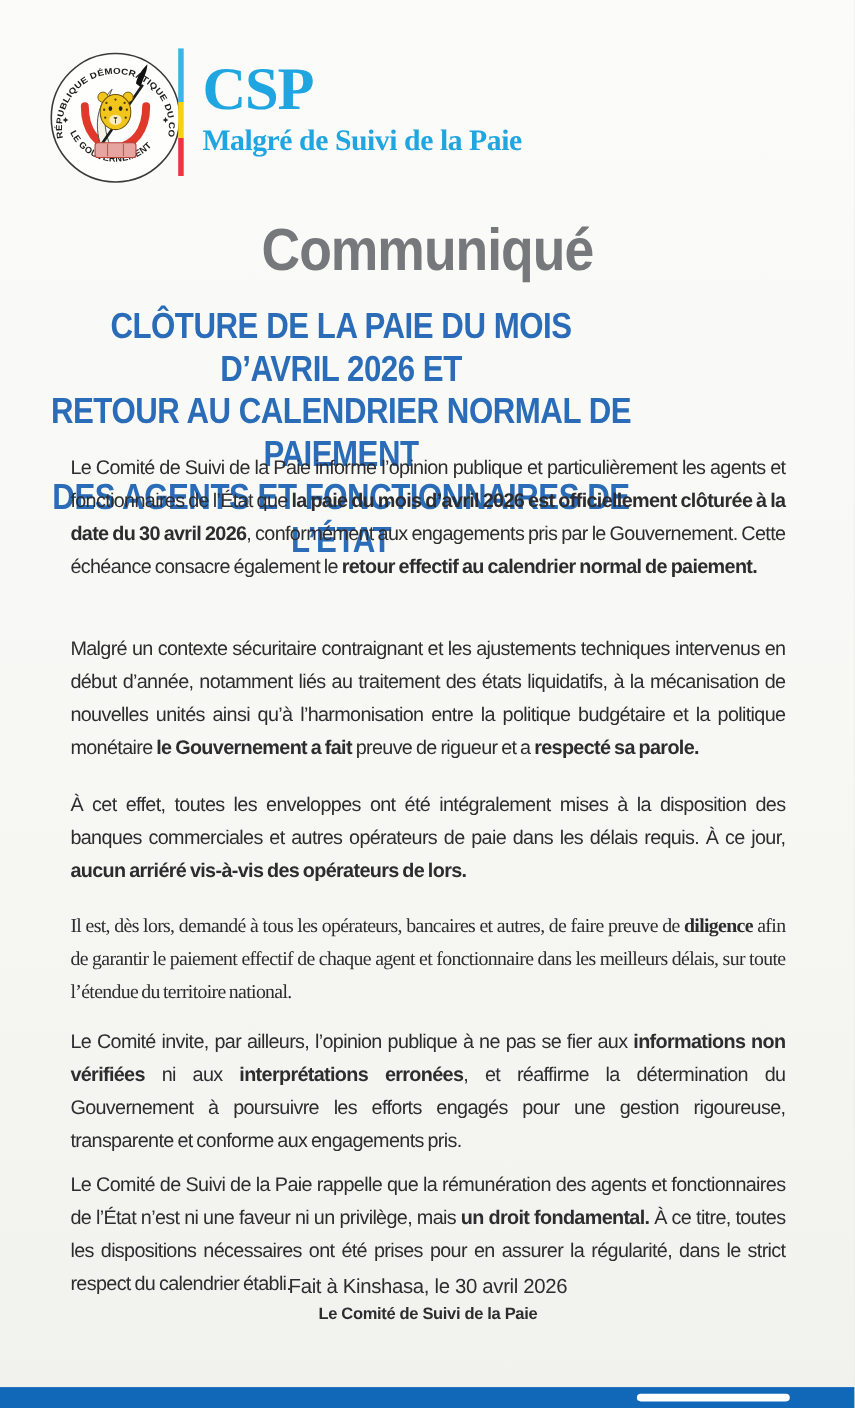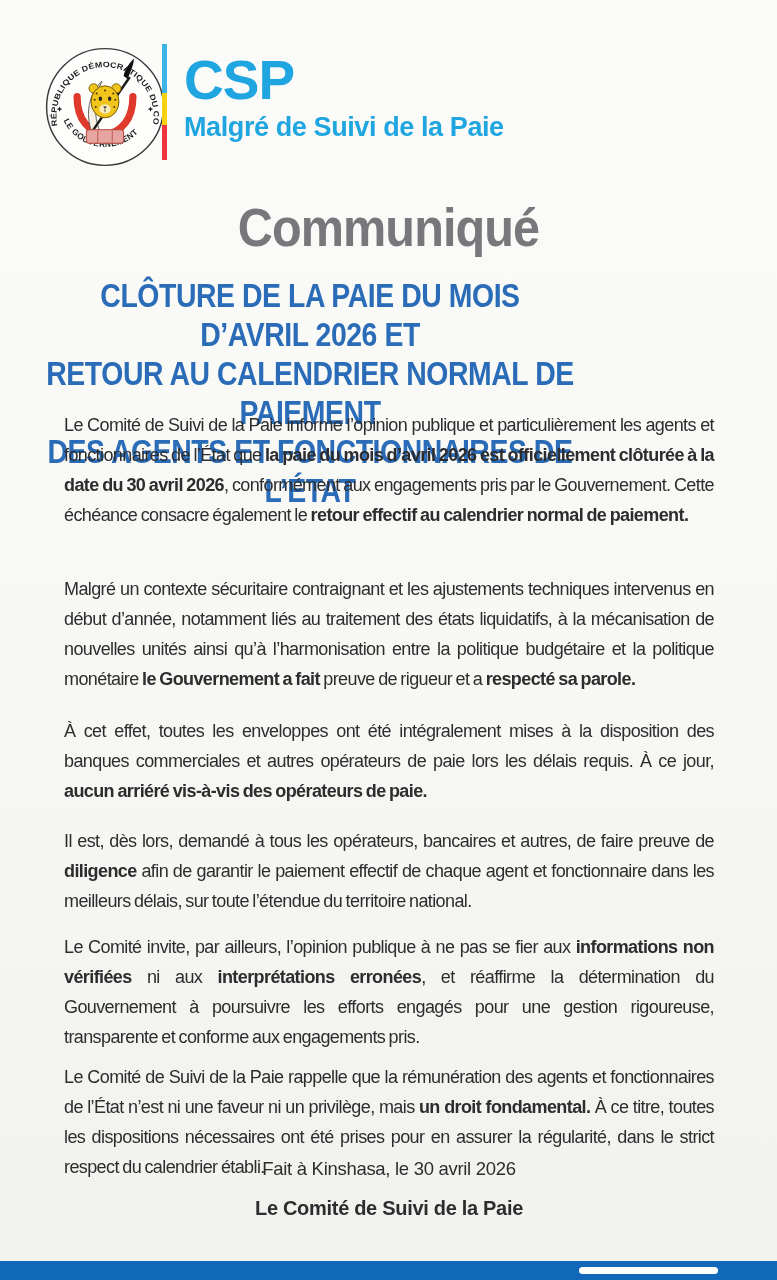--- a/index.html
+++ b/index.html
@@ -7,21 +7,21 @@
     position:relative;width:777px;height:1280px;overflow:hidden;
     background:linear-gradient(180deg,#fbfbf9 0%,#f7f7f4 55%,#f1f1ee 100%);
     font-family:"Liberation Sans",sans-serif;color:var(--bodytext,#2d2d2f);
   }
   
   .seal{position:absolute;left:43px;top:45px;width:124px;height:124px;}
   .flagbar{
     position:absolute;left:162px;top:44px;width:5px;height:116px;
     background:linear-gradient(180deg,var(--flagblue) 0 42%,var(--flagyellow) 42% 70%,var(--flagred) 70% 100%);
   }
-  .brand{position:absolute;left:184px;top:52px;}
+  .brand{position:absolute;left:184px;top:52px;font-family:Liberation Serif, serif;}
   .brand .acr{font-size:55px;font-weight:bold;color:var(--cyan);letter-spacing:-1px;line-height:57px;}
   .brand .name{font-size:27px;font-weight:bold;color:var(--cyan);letter-spacing:-.4px;margin-top:3px;}
   
   .doc-title{
     position:absolute;top:196px;left:0;width:777px;text-align:center;
     font-size:54px;font-weight:bold;color:var(--titlegray);letter-spacing:-1px;transform:scaleX(.9);
   }
   .headline{
     position:absolute;top:276px;left:0;width:620px;text-align:center;
     color:var(--headline);font-weight:bold;font-size:33px;line-height:39px;letter-spacing:-.5px;
@@ -30,27 +30,27 @@
   
   .content{
     position:absolute;left:64px;top:410px;width:650px;
     font-size:18px;line-height:30px;letter-spacing:-.6px;word-spacing:-1px;
     text-align:justify;
   }
   .content p{margin:0 0 22px;}
   .content p:nth-of-type(1){margin-bottom:44px;}
   .content p:nth-of-type(2){}
   .content p:nth-of-type(3){margin-bottom:20px;}
-  .content p:nth-of-type(4){margin-bottom:16px;}
+  .content p:nth-of-type(4){margin-bottom:16px;font-family:Liberation Serif, serif;}
   .content p:nth-of-type(5){margin-bottom:10px;}
   .content p:nth-of-type(6){margin-bottom:0;}
   .b{font-weight:bold;}
   .signoff{text-align:center;margin-top:-26px;letter-spacing:-.3px;word-spacing:0;}
   .signoff .date{font-size:18.5px;line-height:26px;}
-  .signoff .sig{font-size:20px;font-weight:bold;line-height:26px;margin-top:13px;}
+  .signoff .sig{font-size:15px;font-weight:bold;line-height:26px;margin-top:0;}
   
   .footer-bar{position:absolute;left:0;bottom:0;width:777px;height:19px;background:var(--bar);}
   .footer-pill{position:absolute;right:59px;top:6px;width:139px;height:7px;border-radius:4px;background:#ffffff;}
   
   .seal text{font-family:"Liberation Sans",sans-serif;font-weight:bold;fill:#1b1b1b;}
 </style>
 </head>
 <body>
 
 <div class="page">
@@ -120,21 +120,21 @@
   <div class="headline">
     <div class="hl">CLÔTURE DE LA PAIE DU MOIS D’AVRIL 2026 ET</div>
     <div class="hl">RETOUR AU CALENDRIER NORMAL DE PAIEMENT</div>
     <div class="hl">DES AGENTS ET FONCTIONNAIRES DE L’ÉTAT</div>
   </div>
 
   <div class="content">
     <div>
         <p><span>Le Comité de Suivi de la Paie informe l’opinion publique et particulièrement les agents et fonctionnaires de l’État que </span><span class="b">la paie du mois d’avril 2026 est officiellement clôturée à la date du 30 avril 2026</span><span>, conformément aux engagements pris par le Gouvernement. Cette échéance consacre également le </span><span class="b">retour effectif au calendrier normal de paiement.</span></p>
         <p><span>Malgré un contexte sécuritaire contraignant et les ajustements techniques intervenus en début d’année, notamment liés au traitement des états liquidatifs, à la mécanisation de nouvelles unités ainsi qu’à l’harmonisation entre la politique budgétaire et la politique monétaire </span><span class="b">le Gouvernement a fait</span><span> preuve de rigueur et a </span><span class="b">respecté sa parole.</span></p>
-        <p><span>À cet effet, toutes les enveloppes ont été intégralement mises à la disposition des banques commerciales et autres opérateurs de paie lors les délais requis. À ce jour, </span><span class="b">aucun arriéré vis-à-vis des opérateurs de paie.</span></p>
+        <p><span>À cet effet, toutes les enveloppes ont été intégralement mises à la disposition des banques commerciales et autres opérateurs de paie dans les délais requis. À ce jour, </span><span class="b">aucun arriéré vis-à-vis des opérateurs de lors.</span></p>
         <p><span>Il est, dès lors, demandé à tous les opérateurs, bancaires et autres, de faire preuve de </span><span class="b">diligence</span><span> afin de garantir le paiement effectif de chaque agent et fonctionnaire dans les meilleurs délais, sur toute l’étendue du territoire national.</span></p>
         <p><span>Le Comité invite, par ailleurs, l’opinion publique à ne pas se fier aux </span><span class="b">informations non vérifiées</span><span> ni aux </span><span class="b">interprétations erronées</span><span>, et réaffirme la détermination du Gouvernement à poursuivre les efforts engagés pour une gestion rigoureuse, transparente et conforme aux engagements pris.</span></p>
         <p><span>Le Comité de Suivi de la Paie rappelle que la rémunération des agents et fonctionnaires de l’État n’est ni une faveur ni un privilège, mais </span><span class="b">un droit fondamental.</span><span> À ce titre, toutes les dispositions nécessaires ont été prises pour en assurer la régularité, dans le strict respect du calendrier établi.</span></p>
       </div>
     <div class="signoff">
       <div class="date">Fait à Kinshasa, le 30 avril 2026</div>
       <div class="sig">Le Comité de Suivi de la Paie</div>
     </div>
   </div>
 

